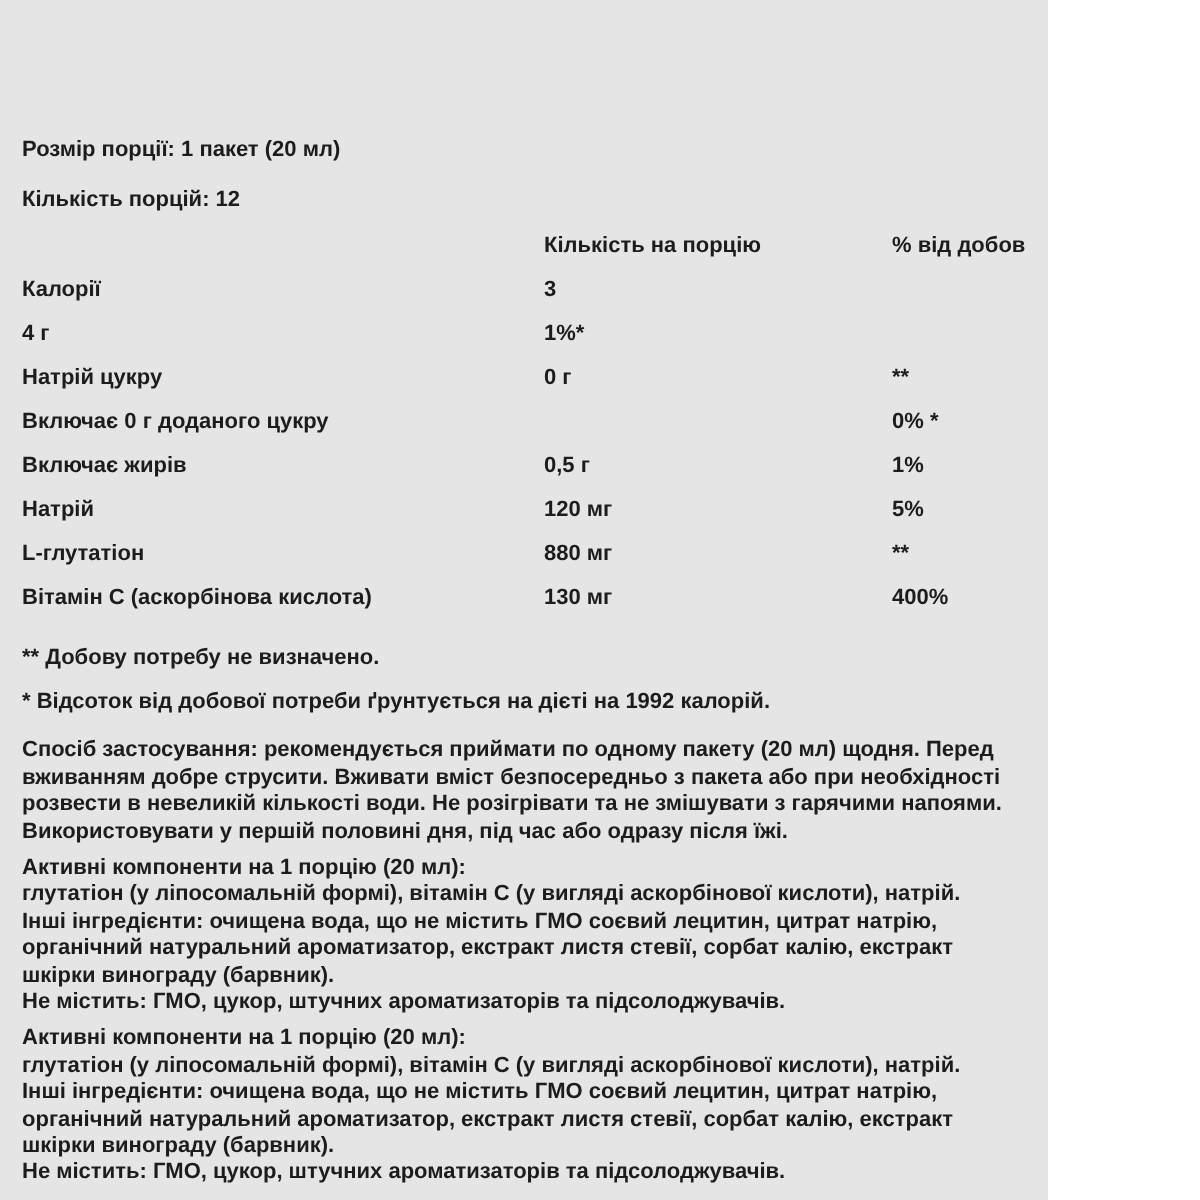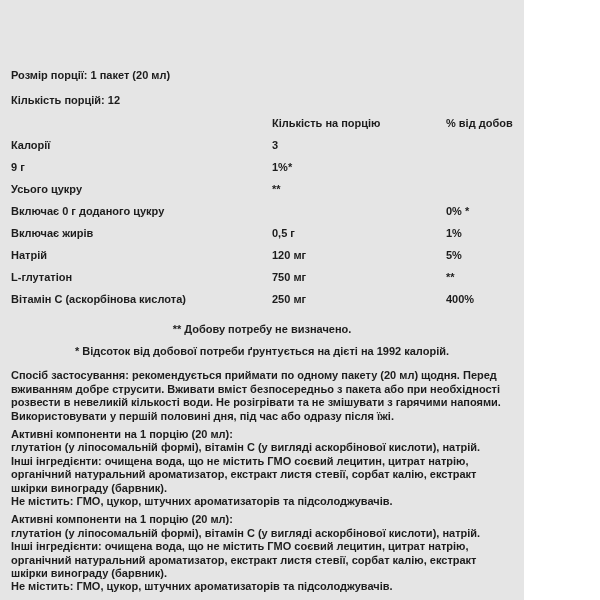--- a/index.html
+++ b/index.html
@@ -27,21 +27,21 @@
   .grid-row {
     display: grid;
     grid-template-columns: 247px 160px 1fr;
     align-items: center;
     border-bottom: 1px solid #e5e5e5;
     gap: 14px;
   }
   .head-row { height: 20px; }
   .trow { height: 21px; }
   .cell { white-space: nowrap; overflow: hidden; }
-  .footnotes { margin-top: 13px; text-align: center; }
+  .footnotes { margin-top: 13px; }
   .footnote { line-height: 13px; margin-bottom: 9px; }
   .para { margin-top: 11px; line-height: 13.5px; }
   .block { margin-top: 5px; }
   .block-line { line-height: 13.4px; }
 </style>
 </head>
 <body>
 
 <div class="sheet">
 
@@ -61,50 +61,51 @@
     <span class="cell">Кількість на порцію</span>
     <span class="cell">% від добової потреби</span>
   </div>
 
   <div class="grid-row trow">
     <span class="cell">Калорії</span>
     <span class="cell">3</span>
     <span class="cell"></span>
   </div>
   <div class="grid-row trow">
-    <span class="cell">9 г</span>
+    <span class="cell">4 г</span>
     <span class="cell">1%*</span>
   </div>
   <div class="grid-row trow">
-    <span class="cell">Усього цукру</span>
+    <span class="cell">Натрій цукру</span>
+    <span class="cell">0 г</span>
     <span class="cell">**</span>
   </div>
   <div class="grid-row trow">
     <span class="cell">Включає 0 г доданого цукру</span>
     <span class="cell"></span>
     <span class="cell">0% *</span>
   </div>
   <div class="grid-row trow">
     <span class="cell">Включає жирів</span>
     <span class="cell">0,5 г</span>
     <span class="cell">1%</span>
   </div>
   <div class="grid-row trow">
     <span class="cell">Натрій</span>
     <span class="cell">120 мг</span>
     <span class="cell">5%</span>
   </div>
   <div class="grid-row trow">
     <span class="cell">L-глутатіон</span>
-    <span class="cell">750 мг</span>
+    <span class="cell">880 мг</span>
     <span class="cell">**</span>
   </div>
   <div class="grid-row trow">
     <span class="cell">Вітамін C (аскорбінова кислота)</span>
-    <span class="cell">250 мг</span>
+    <span class="cell">130 мг</span>
     <span class="cell">400%</span>
   </div>
 
   <div class="footnotes">
     <div class="footnote">** Добову потребу не визначено.</div>
     <div class="footnote">* Відсоток від добової потреби ґрунтується на дієті на 1992 калорій.</div>
   </div>
 
   <div class="para">Спосіб застосування: рекомендується приймати по одному пакету (20 мл) щодня. Перед вживанням добре струсити. Вживати вміст безпосередньо з пакета або при необхідності розвести в невеликій кількості води. Не розігрівати та не змішувати з гарячими напоями. Використовувати у першій половині дня, під час або одразу після їжі.</div>
 

